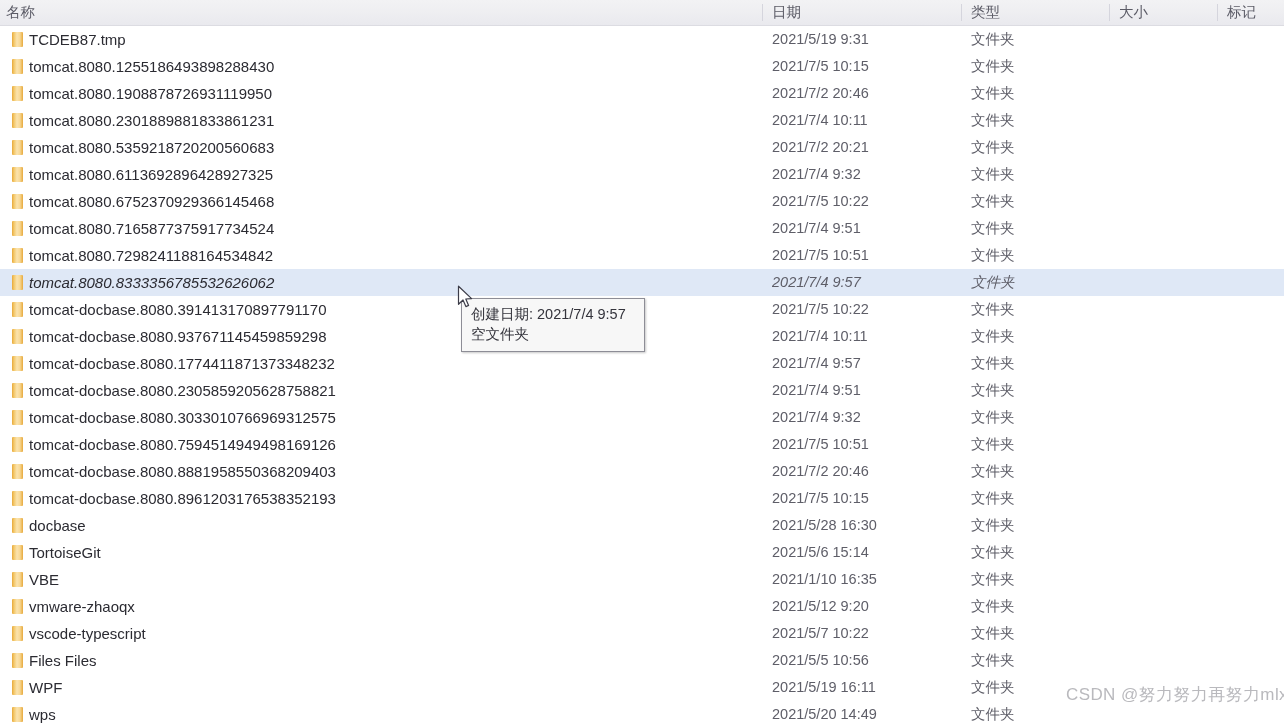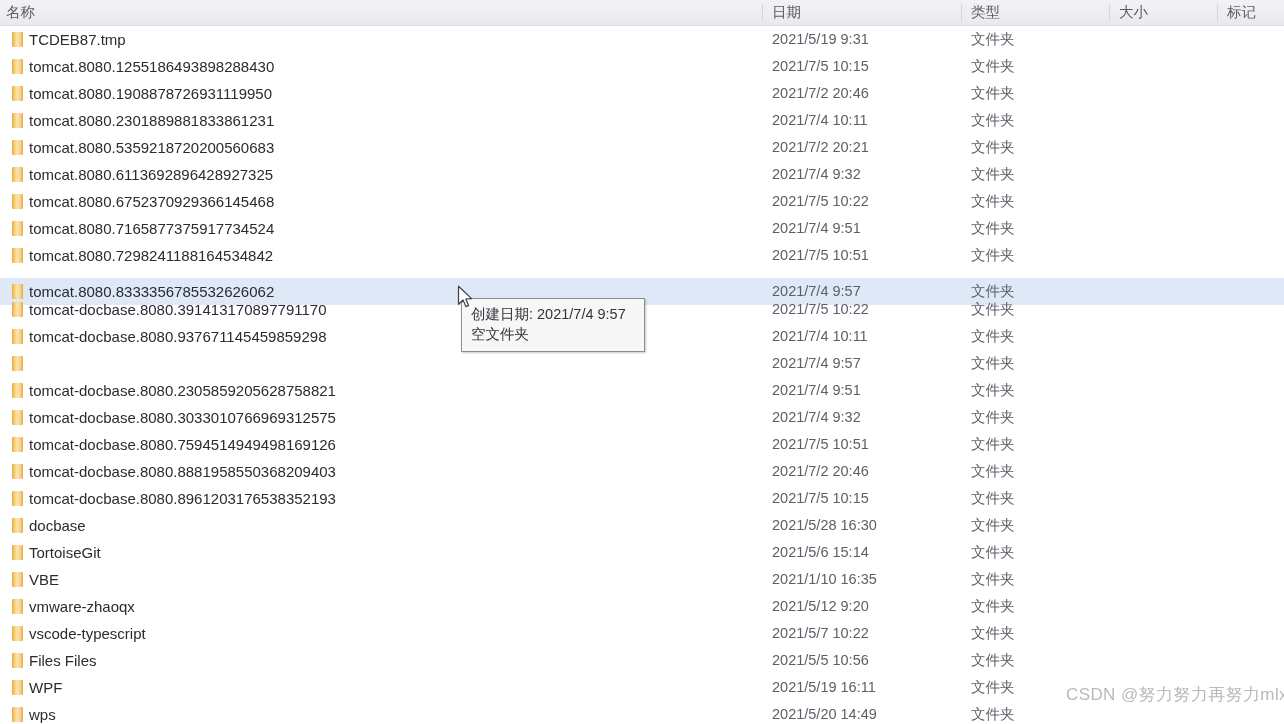--- a/index.html
+++ b/index.html
@@ -294,21 +294,21 @@
           <span class="folder-ico">
             <span class="body"></span>
           </span>
         </div>
         <div class="cell c-name">tomcat.8080.7298241188164534842</div>
         <div class="cell c-date">2021/7/5 10:51</div>
         <div class="cell c-type">文件夹</div>
         <div class="cell c-size"></div>
         <div class="cell c-tag"></div>
       </div>
-      <div class="row selected" style="top: 252px;">
+      <div class="row selected" style="top: 243px; font-style: italic;">
         <div class="cell c-icon">
           <span class="folder-ico">
             <span class="body"></span>
           </span>
         </div>
         <div class="cell c-name">tomcat.8080.8333356785532626062</div>
         <div class="cell c-date">2021/7/4 9:57</div>
         <div class="cell c-type">文件夹</div>
         <div class="cell c-size"></div>
         <div class="cell c-tag"></div>
@@ -336,20 +336,21 @@
         <div class="cell c-type">文件夹</div>
         <div class="cell c-size"></div>
         <div class="cell c-tag"></div>
       </div>
       <div class="row" style="top: 324px;">
         <div class="cell c-icon">
           <span class="folder-ico">
             <span class="body"></span>
           </span>
         </div>
+        <div class="cell c-name">tomcat-docbase.8080.1774411871373348232</div>
         <div class="cell c-date">2021/7/4 9:57</div>
         <div class="cell c-type">文件夹</div>
         <div class="cell c-size"></div>
         <div class="cell c-tag"></div>
       </div>
       <div class="row" style="top: 351px;">
         <div class="cell c-icon">
           <span class="folder-ico">
             <span class="body"></span>
           </span>

